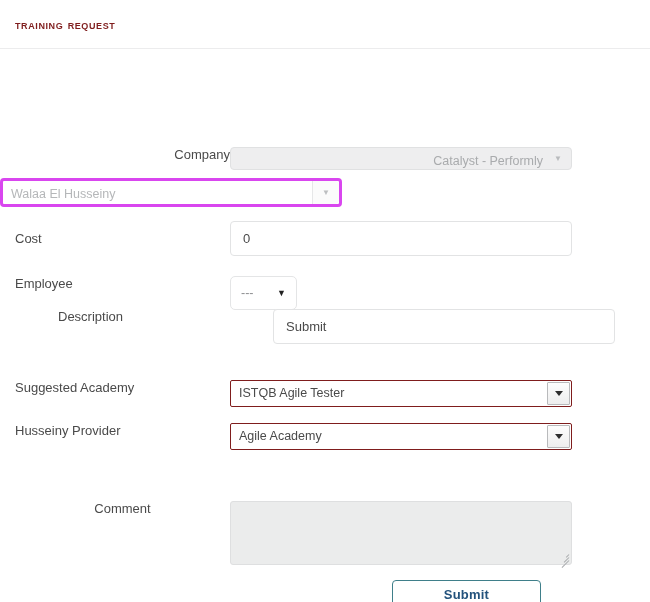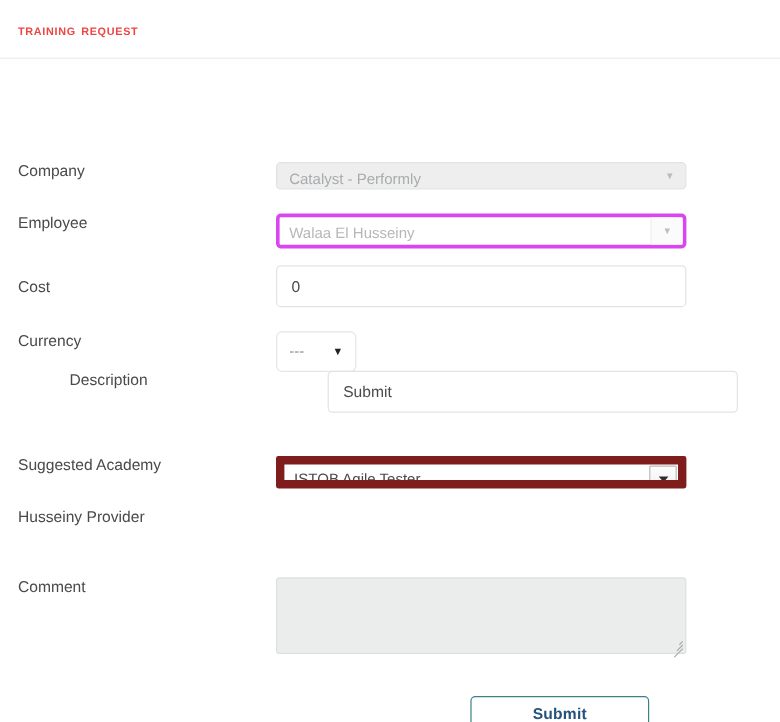--- a/index.html
+++ b/index.html
@@ -29,21 +29,21 @@
     border-bottom: 1px solid #ececed;
     display: flex;
     align-items: center;
     padding-left: 15px;
     box-sizing: border-box;
   }
   .header-title {
     font-size: 13.5px;
     font-weight: bold;
     letter-spacing: 0.6px;
-    color: #ef4444;
+    color: #7f1d1d;
     font-variant: small-caps;
     text-transform: lowercase;
   }
   .header-title::first-letter { }
 
   
   .form {
     padding: 0;
     margin: 0;
     position: relative;
@@ -170,21 +170,21 @@
     font-size: 9px;
     line-height: 1;
   }
 
   
   .nsel {
     box-sizing: border-box;
     position: relative;
     height: 27px;
     width: 342px;
-    border: 7px solid #7f1d1d;
+    border: 1px solid #7f1d1d;
     border-radius: 2px;
     background: #ffffff;
     font-size: 12.5px;
     color: #4a4a4a;
     padding: 0 30px 0 8px;
     line-height: 25px;
     white-space: nowrap;
     overflow: hidden;
   }
   .nsel-btn {
@@ -273,49 +273,48 @@
 <body>
 
 <div class="page">
 
   <div class="header">
     <div class="header-title">TRAINING REQUEST</div>
   </div>
 
   <div class="form">
 
-    <div class="row" style="top:86px;">
+    <div class="row" style="top:98px;text-align:right;">
       <div class="label">Company</div>
       <div class="control">
         <div class="s2">
           <span>Catalyst - Performly</span>
           <span class="s2-caret">▼</span>
         </div>
       </div>
     </div>
 
     <div class="row" style="top:129px;">
-      <div class="label">Employee</div>
       <div class="control">
         <div class="s2b">
           <span>Walaa El Husseiny</span>
           <span class="s2b-btn">▼</span>
         </div>
       </div>
     </div>
 
     <div class="row" style="top:172px;align-items:center;">
       <div class="label">Cost</div>
       <div class="control">
         <div class="input">0</div>
       </div>
     </div>
 
     <div class="row" style="top:227px;">
-      <div class="label">Currency</div>
+      <div class="label">Employee</div>
       <div class="control">
         <div class="sel-sm">
           <span>---</span>
           <span class="caret">▼</span>
         </div>
       </div>
     </div>
 
     <div class="row" style="top:260px;margin-left:43px;">
       <div class="label">Description</div>
@@ -331,23 +330,31 @@
           <span>ISTQB Agile Tester</span>
           <span class="nsel-btn">
               <i class="tri"></i>
             </span>
         </div>
       </div>
     </div>
 
     <div class="row" style="top:374px;">
       <div class="label">Husseiny Provider</div>
-    </div>
-
-    <div class="row" style="top:432px;">
+      <div class="control">
+        <div class="nsel">
+          <span>Agile Academy</span>
+          <span class="nsel-btn">
+              <i class="tri"></i>
+            </span>
+        </div>
+      </div>
+    </div>
+
+    <div class="row" style="top:452px;text-align:center;">
       <div class="label">Comment</div>
       <div class="control">
         <div class="ta-wrap">
           <div class="ta"></div>
           <span class="ta-grip">
               <i></i>
               <i></i>
               <i></i>
             </span>
         </div>

